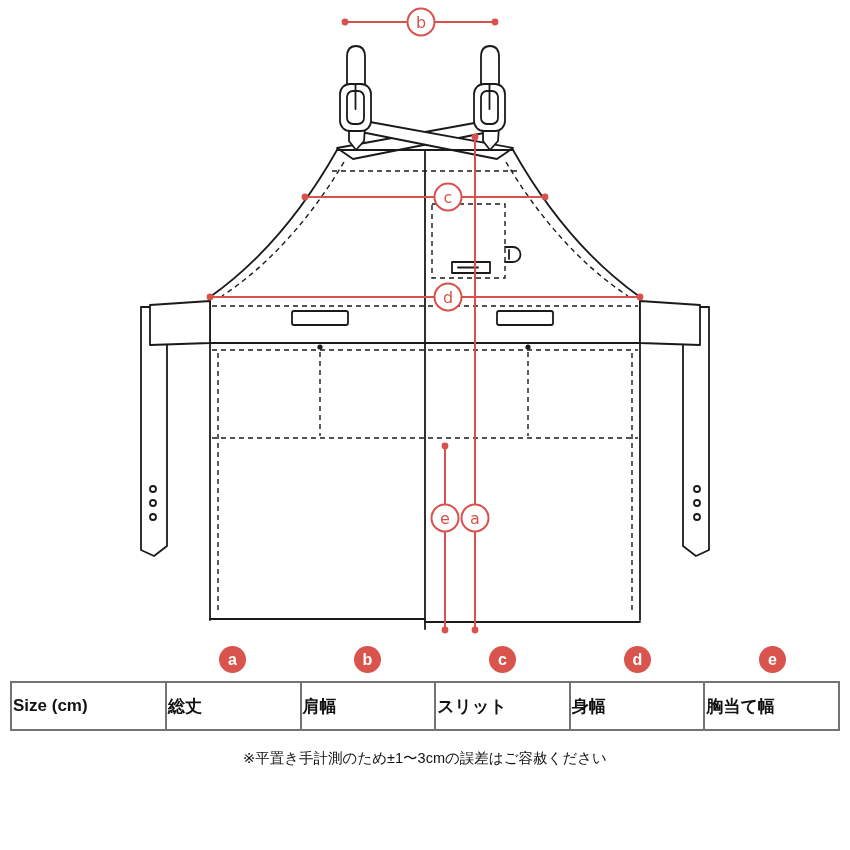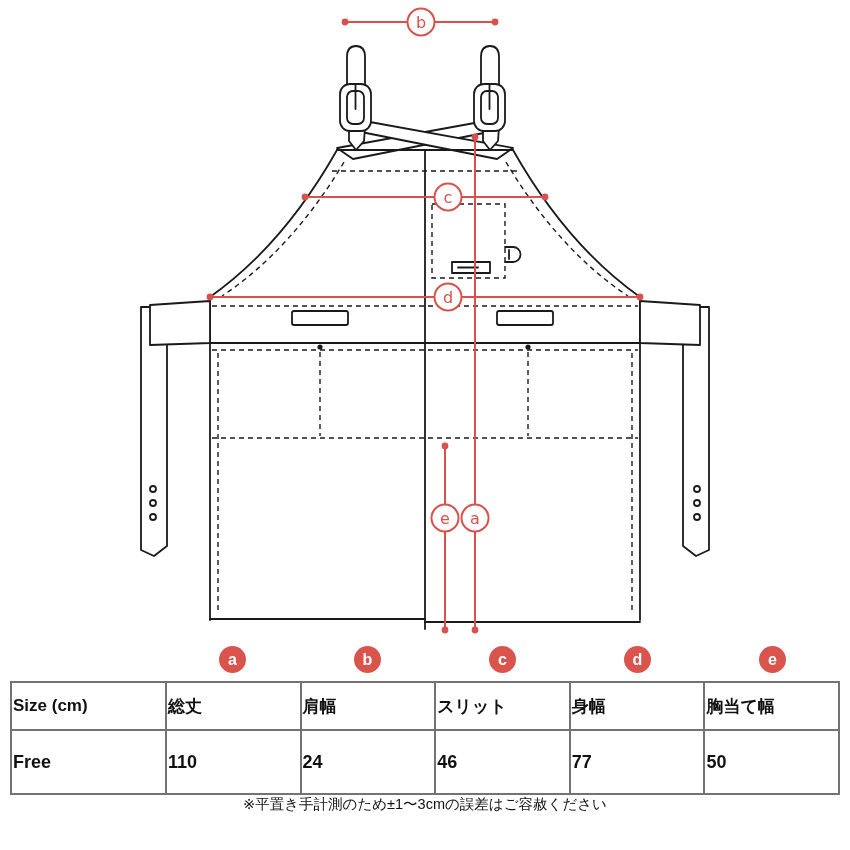--- a/index.html
+++ b/index.html
@@ -6,21 +6,21 @@
   body{width:850px;height:850px;font-family:"Liberation Sans","DejaVu Sans",sans-serif;color:#111;overflow:hidden;}
   .diagram-wrap{width:850px;height:646px;position:relative;}
   .badges-row{display:grid;grid-template-columns:155px repeat(5,1fr);width:830px;margin:0 10px 8px 10px;}
   .badge-cell{display:flex;align-items:center;justify-content:center;}
   .badge{width:27px;height:27px;border-radius:50%;background:#d9544d;color:#fff;font-weight:bold;font-size:16px;display:flex;align-items:center;justify-content:center;line-height:1;}
   table.size-table{width:830px;margin:0 auto;border-collapse:collapse;table-layout:fixed;}
   .size-table th,.size-table td{border:2px solid #737373;text-align:left;vertical-align:middle;background:#fff;}
   .size-table th{height:44px;font-size:17px;font-weight:bold;}
   .size-table th.size-label{font-size:17px;}
   .size-table td{height:60px;font-size:18px;font-weight:bold;}
-  .footnote{text-align:center;font-size:14.5px;color:#111;}
+  .footnote{text-align:center;font-size:14.5px;margin-top:18px;color:#111;}
   svg text.mlabel{font-family:"DejaVu Sans","Liberation Sans",sans-serif;font-size:16px;fill:#d9514c;}
 </style>
 </head>
 <body>
 
 <div class="diagram-wrap">
 <svg width="850" height="646" viewBox="0 0 850 646">
 
   <g stroke="#1a1a1a" stroke-width="1.8" fill="none" stroke-linejoin="round" stroke-linecap="round">
 
@@ -184,24 +184,16 @@
   </colgroup>
   <tbody>
       <tr>
     <th class="size-label">Size (cm)</th>
     <th>総丈</th>
     <th>肩幅</th>
     <th>スリット</th>
     <th>身幅</th>
     <th>胸当て幅</th>
   </tr>
-  <tr>
-    <td>Free</td>
-    <td>110</td>
-    <td>24</td>
-    <td>46</td>
-    <td>77</td>
-    <td>50</td>
-  </tr>
 </tbody>
   </table>
 
 <div class="footnote">※平置き手計測のため±1〜3cmの誤差はご容赦ください</div>
 
 </body></html>

